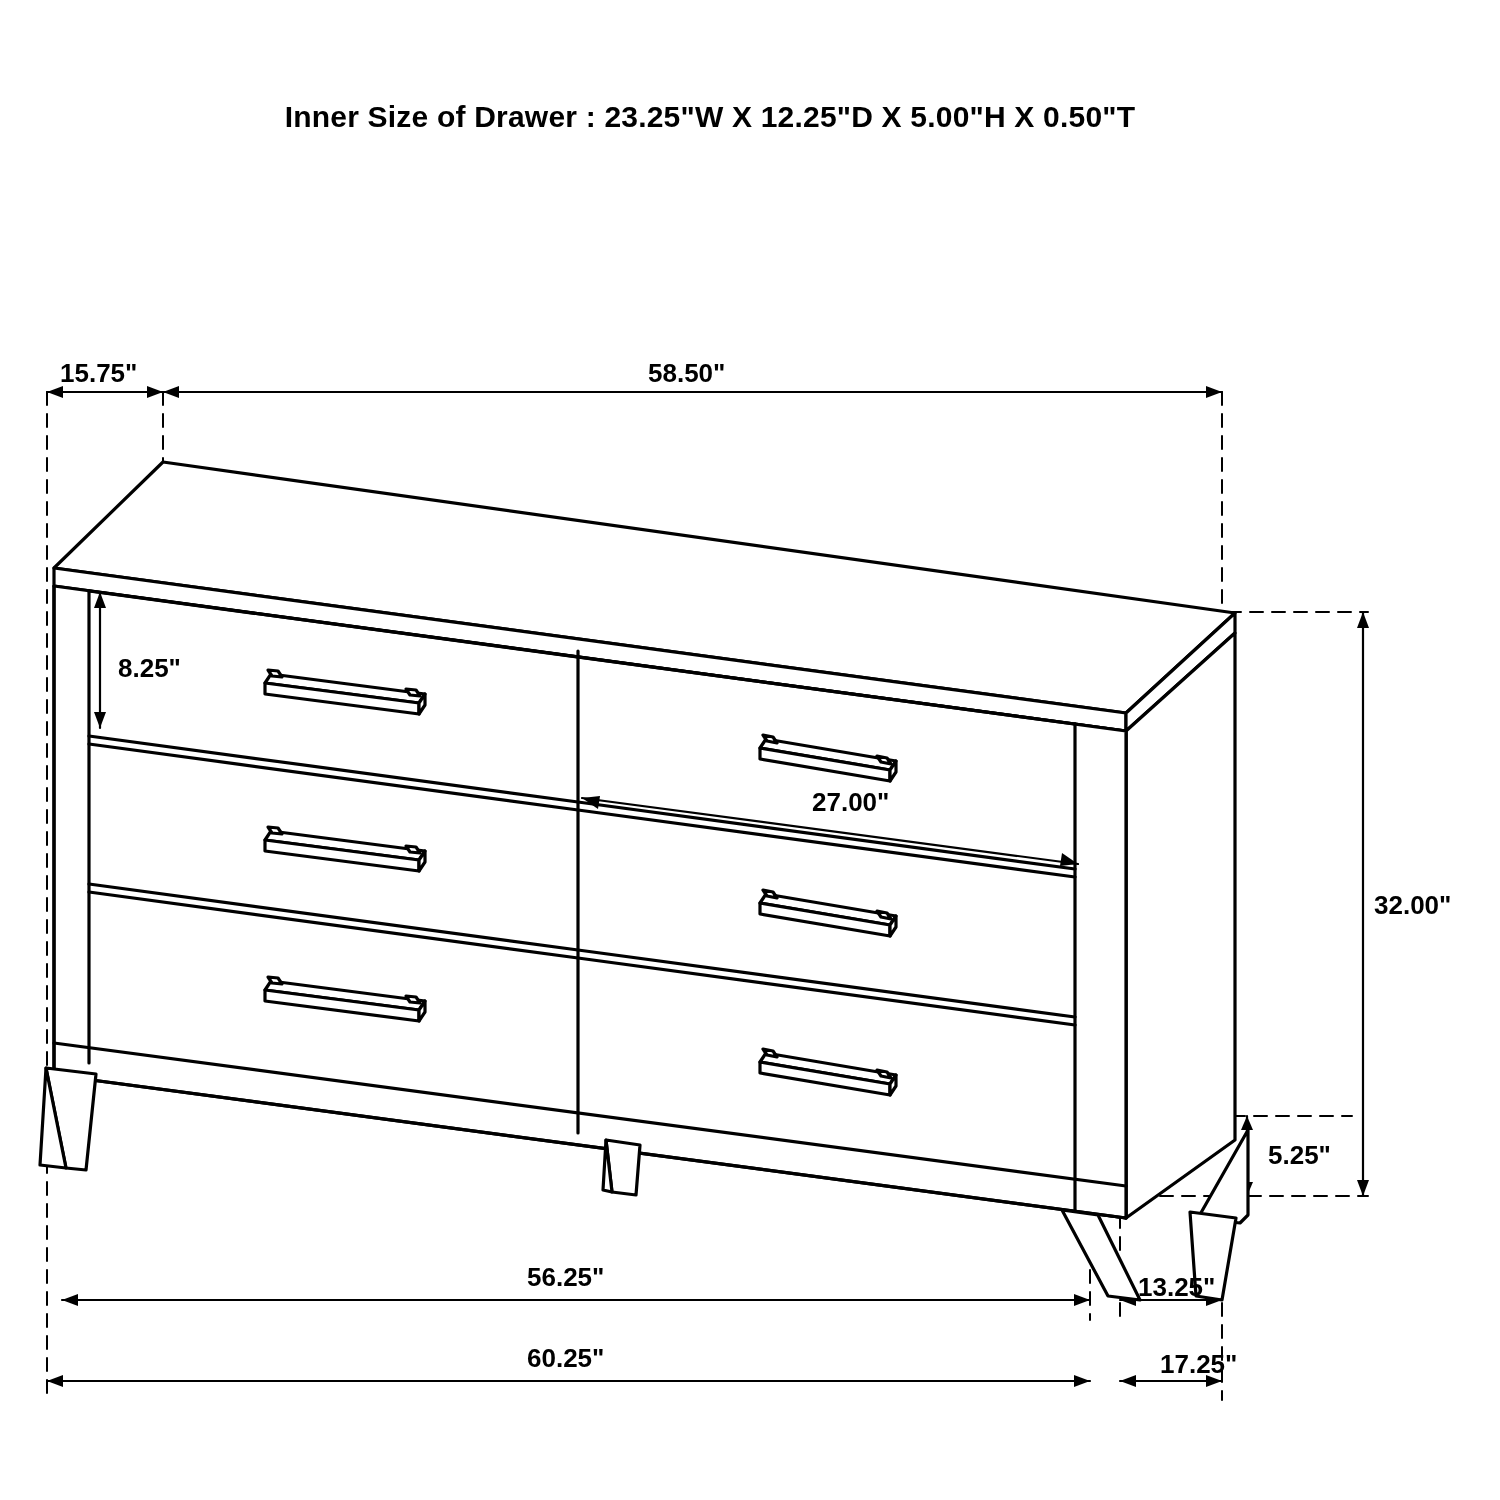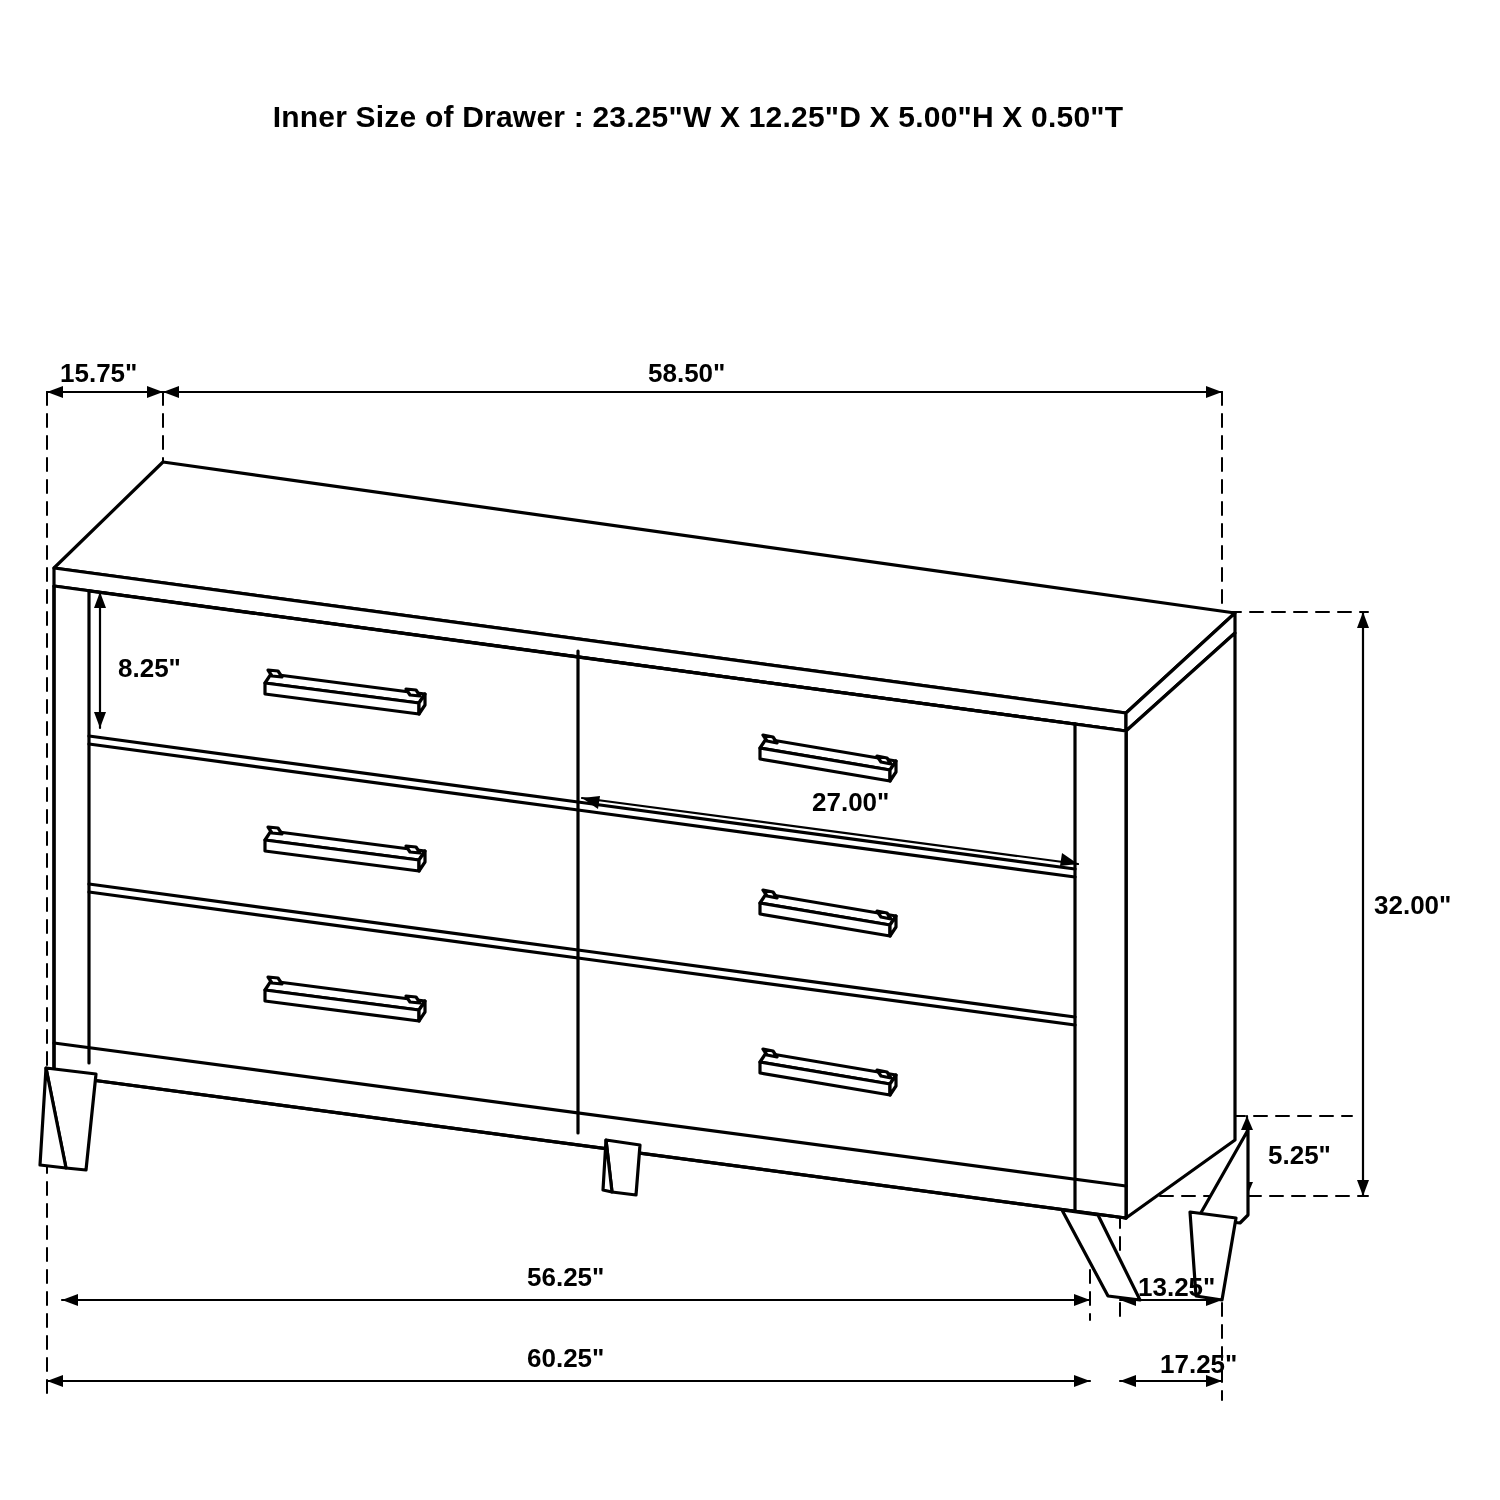--- a/index.html
+++ b/index.html
@@ -8,21 +8,21 @@
     background:#ffffff;
     font-family:"Liberation Sans", sans-serif;
     color:#000;
     overflow:hidden;
     position:relative;
   }
   #stage{position:absolute;inset:0;}
   svg{position:absolute;top:0;left:0;width:1500px;height:1500px;}
   .title{
     position:absolute;
-    top:100px;left:0;width:1396px;
+    top:100px;left:12px;width:1396px;
     text-align:center;
     font-size:30px;
     font-weight:bold;
     letter-spacing:0.2px;
   }
   .dimlabel{
     position:absolute;
     font-size:26px;
     font-weight:bold;
     white-space:nowrap;

